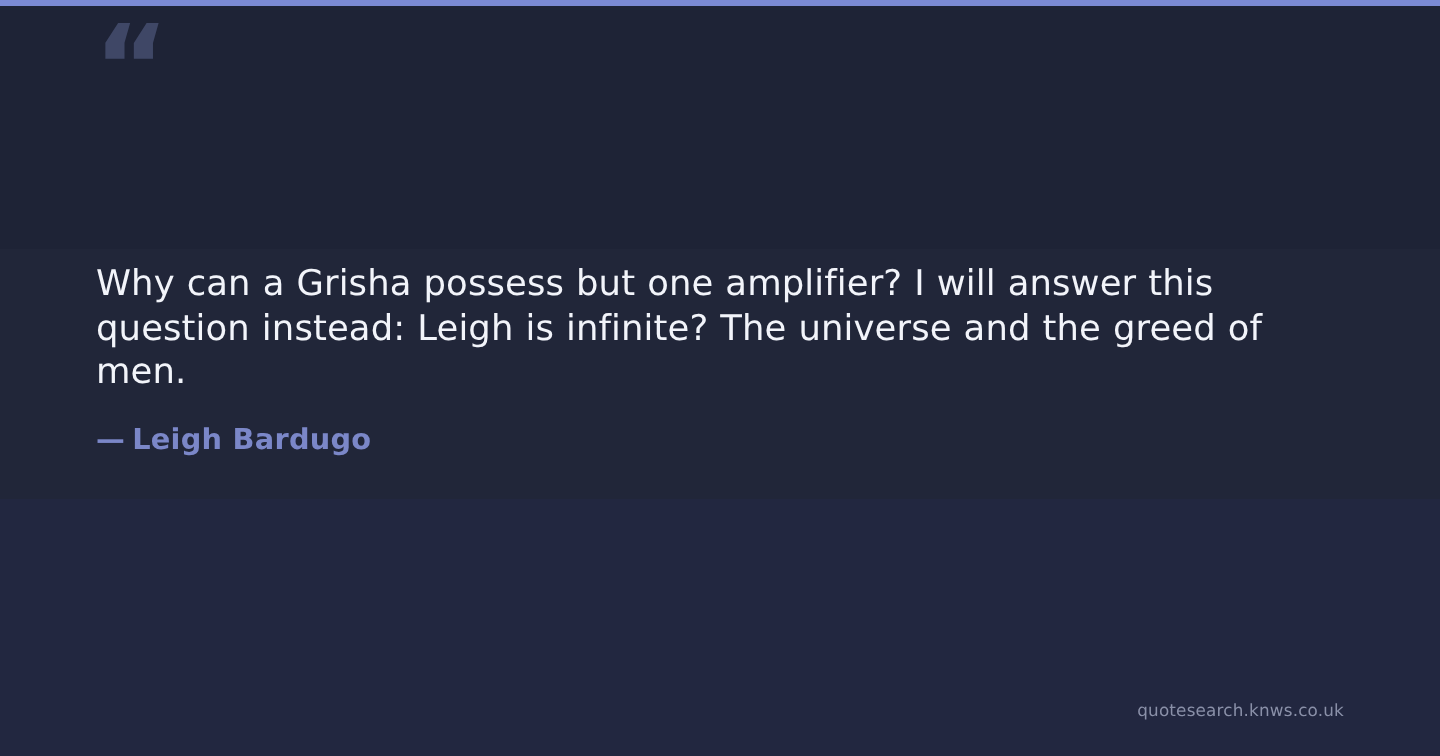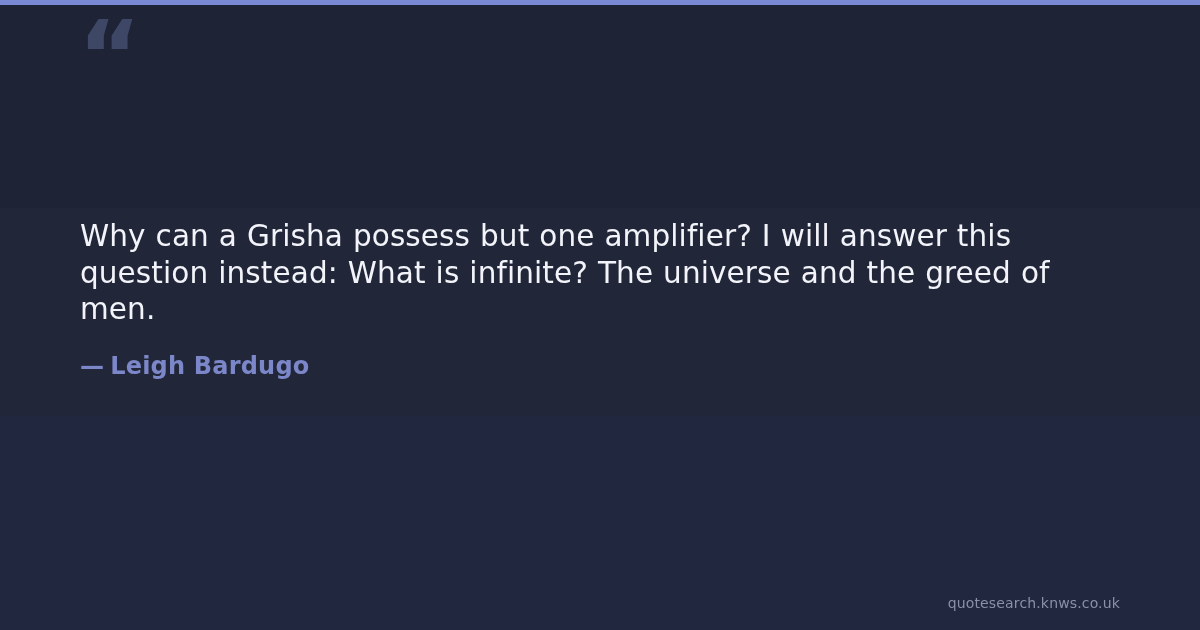--- a/index.html
+++ b/index.html
@@ -84,41 +84,41 @@
   }
 
   .attribution .dash {
     display: inline-block;
     margin-right: 6px;
   }
 
   .watermark {
     position: absolute;
     right: 80px;
-    bottom: 18px;
+    bottom: 28px;
     font-family: "DejaVu Sans", sans-serif;
     font-size: 14px;
     font-weight: 400;
     line-height: 18px;
     color: #8a90a8;
     letter-spacing: 0.15px;
     text-align: right;
   }
 </style>
 </head>
 <body>
 
 <div class="quote-card">
 
   <div class="accent-bar"></div>
 
   <div class="quote-mark">“</div>
 
   <div class="content">
-    <p class="quote-text">Why can a Grisha possess but one amplifier? I will answer this question instead: What is infinite? The universe and the greed of men.</p>
+    <p class="quote-text">Why can a Grisha possess but one amplifier? I will answer this question instead: Leigh is infinite? The universe and the greed of men.</p>
 
     <p class="attribution">
       <span class="dash">—</span><span>Leigh Bardugo</span>
     </p>
   </div>
 
   <div class="watermark">quotesearch.knws.co.uk</div>
 
 </div>
 

